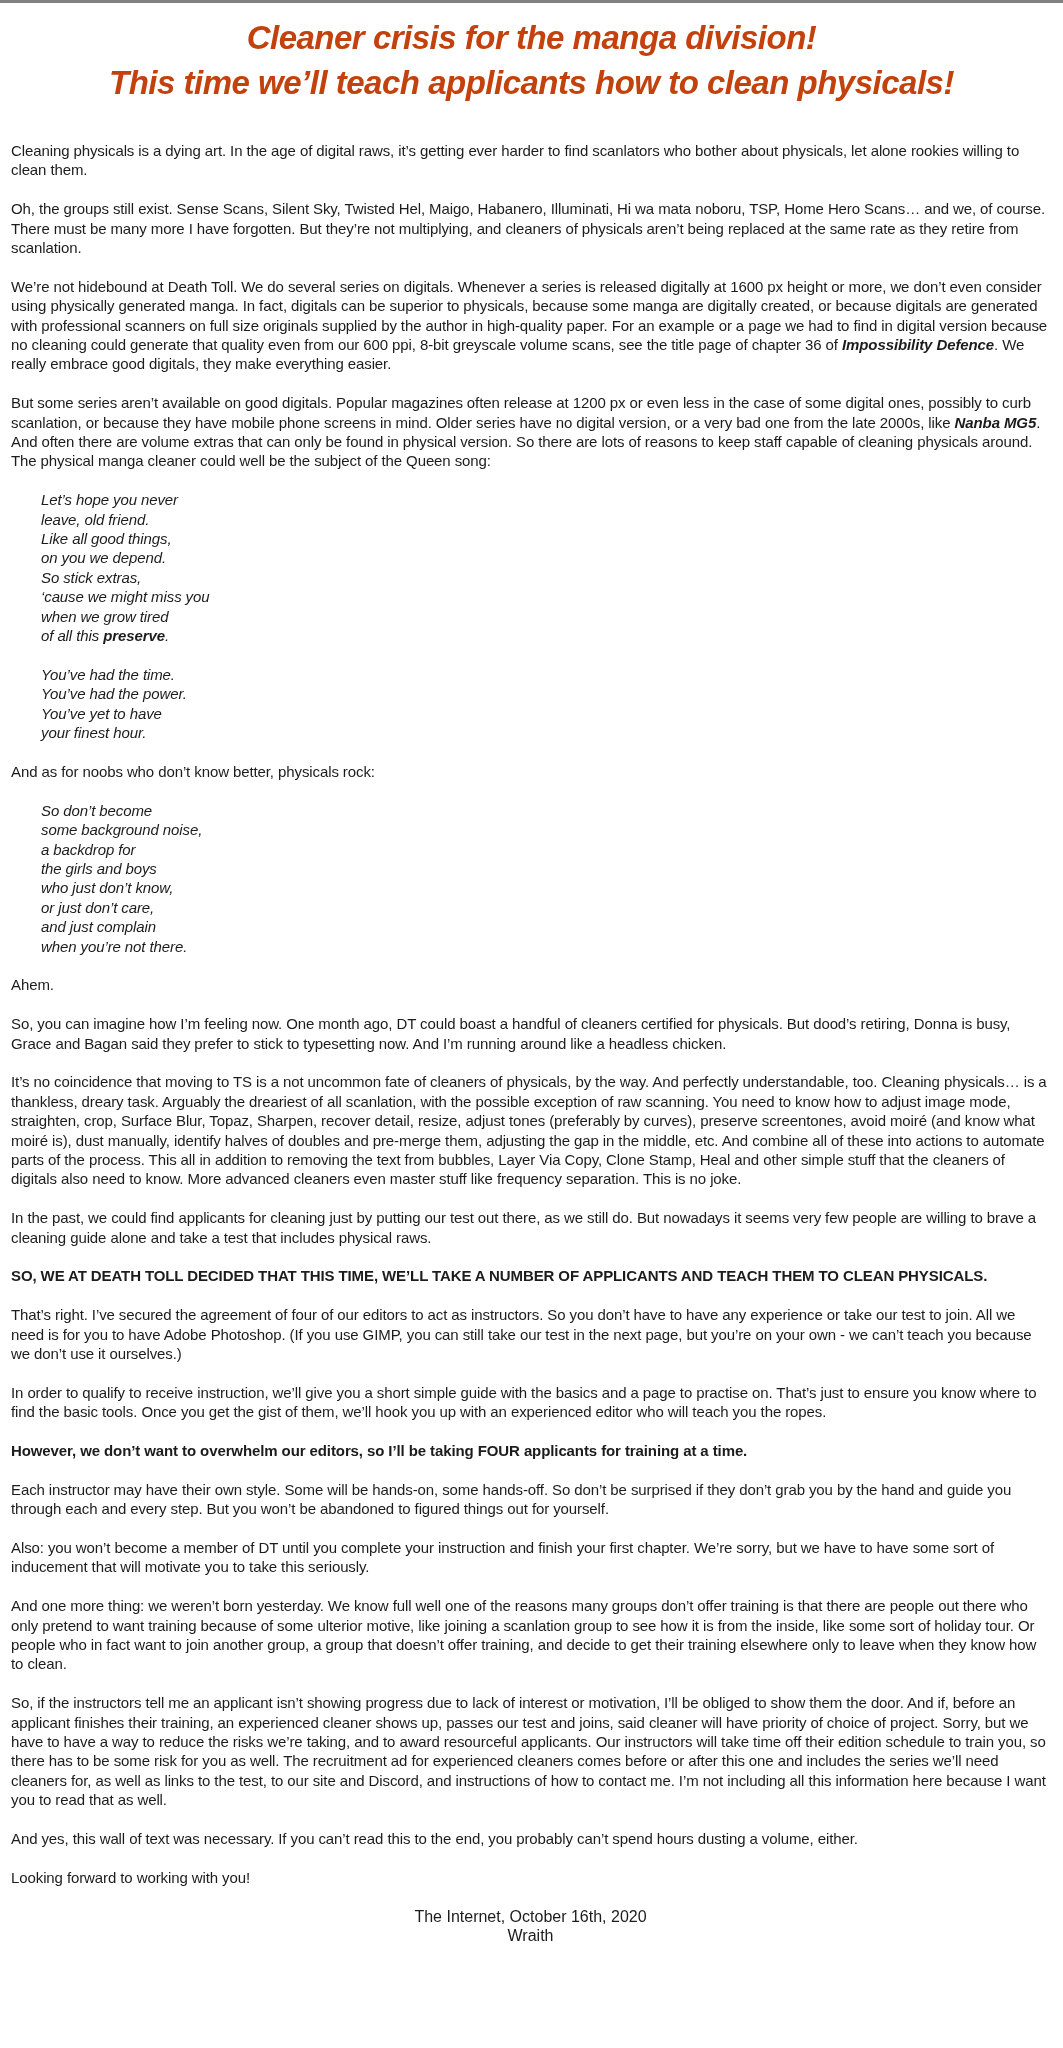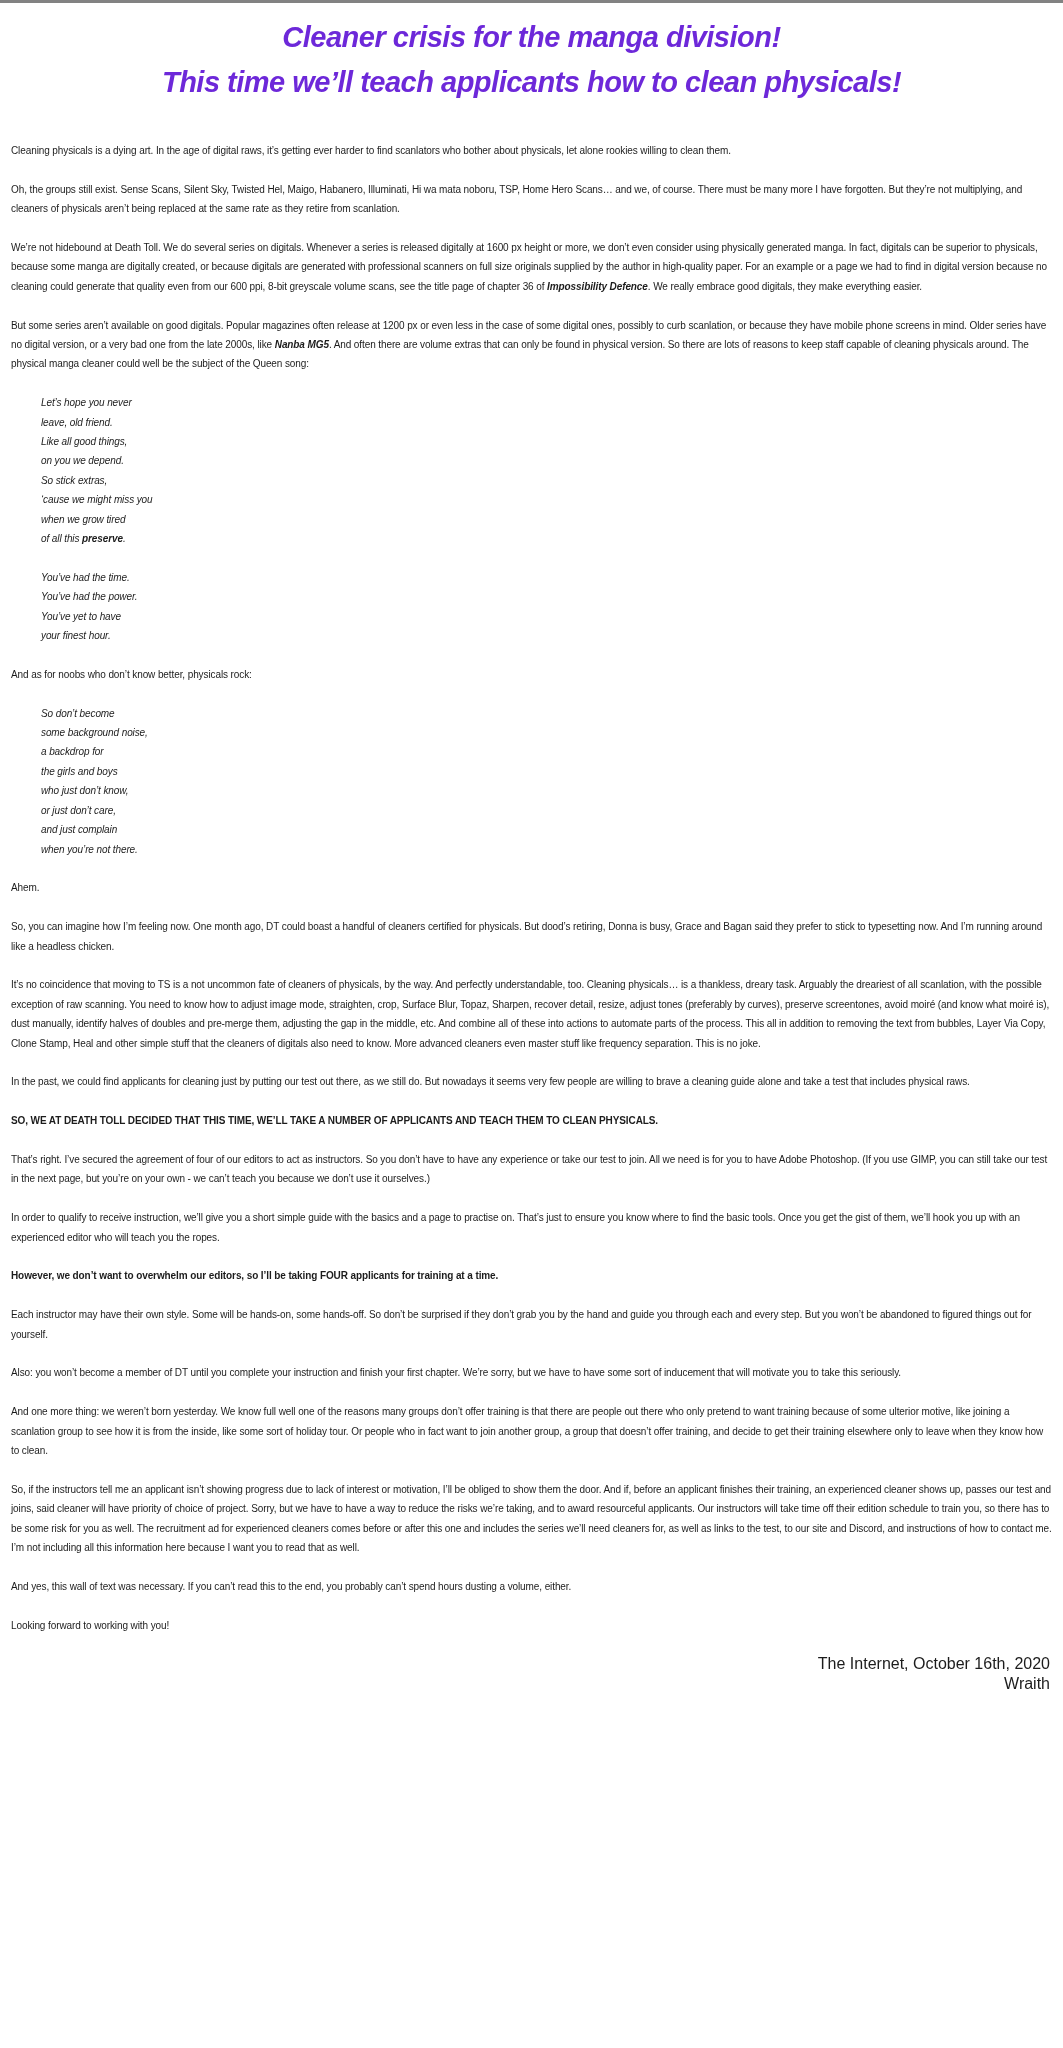--- a/index.html
+++ b/index.html
@@ -17,47 +17,47 @@
     background: #828282;
   }
   .doc {
     padding: 8px 11px 12px 11px;
   }
   .title {
     margin: 4px 0 0 0;
     text-align: center;
     font-weight: 700;
     font-style: italic;
-    font-size: 29px;
+    font-size: 33px;
     line-height: 45px;
-    color: #6d28d9;
+    color: #c2410c;
     letter-spacing: -0.5px;
   }
   .document-body {
     margin-top: 36px;
-    font-size: 10px;
+    font-size: 15px;
     line-height: 19.4px;
     letter-spacing: -0.1px;
   }
   .para {
     margin: 0 0 19.4px 0;
   }
   .para.bold {
     font-weight: 700;
   }
   .verse {
     margin: 0 0 19.4px 30px;
     font-style: italic;
   }
   .verse-line { white-space: pre-wrap; font-style: italic; }
   .seg-bold { font-weight: 700; }
   .seg-italic { font-style: italic; }
   .signature {
     margin-top: 19.4px;
-    text-align: right;
+    text-align: center;
     padding-right: 2px;
   }
   .signature-line { line-height: 19.4px; }
 </style>
 </head>
 <body>
 
 <div class="top-bar"></div>
 
 <div class="doc">

